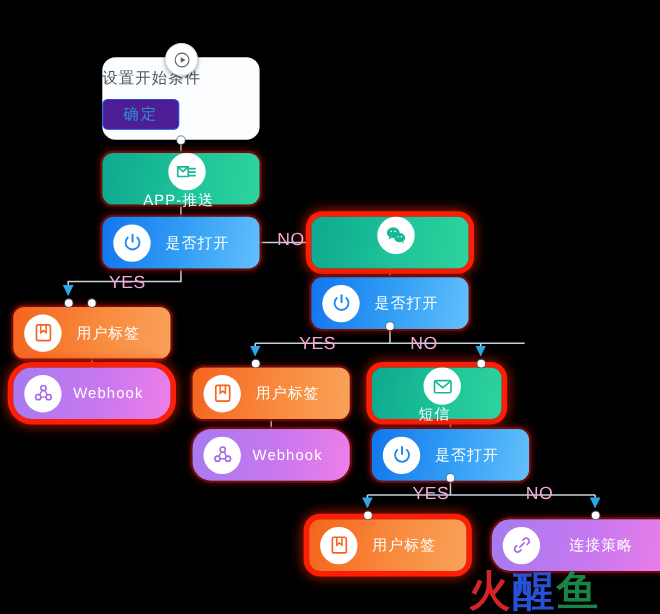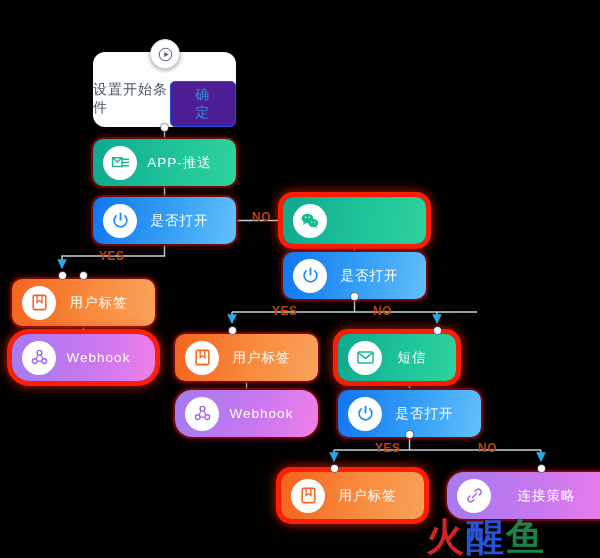--- a/index.html
+++ b/index.html
@@ -8,29 +8,29 @@
     font-family:"Liberation Sans","DejaVu Sans",sans-serif;
     background:#010101;
   }
   #canvas{position:absolute;inset:0;}
 
   
   .edges{position:absolute;left:0;top:0;width:600px;height:558px;pointer-events:none;}
 
   
   .blabel{
-    position:absolute;color:#c2410c;font-size:12px;font-weight:bold;
+    position:absolute;color:#f9a8d4;font-size:16px;font-weight:normal;
     letter-spacing:.5px;white-space:nowrap;
   }
 
   
   .start-card{
     position:absolute;background:#fbfdff;border-radius:12px;
     box-shadow:0 2px 10px rgba(0,0,0,.55);
-    display:flex;flex-direction:row;align-items:flex-end;justify-content:center;
+    display:flex;flex-direction:column;align-items:flex-start;justify-content:center;
   }
   .start-title{color:#4a5560;font-size:14px;margin-bottom:10px;letter-spacing:1px;}
   .ok-btn{
     border:1px solid #1d4ed8;color:#2d8fd0;background:#4c1d95;border-radius:5px;
     font-size:14px;padding:4px 18px;letter-spacing:2px;
     font-family:Liberation Mono, monospace;cursor:pointer;
   }
   .play-badge{
     position:absolute;width:28px;height:28px;border-radius:50%;
     background:#ffffff;border:1px solid #d8dde2;
@@ -47,21 +47,21 @@
   .node.glow-hot{box-shadow:0 0 0 5px #ff1d05,0 0 12px 5px rgba(255,40,0,.75);}
   .node .ic{
     width:34px;height:34px;border-radius:50%;background:#fff;flex:0 0 34px;
     display:flex;align-items:center;justify-content:center;
   }
   .node .lbl{
     flex:1;text-align:center;color:#ffffff;font-size:13.5px;letter-spacing:1px;
     padding-right:14px;
   }
   
-  .t-green {background:linear-gradient(100deg,#0ea88f 0%,#1ec49a 55%,#2fd39c 100%);}
+  .t-green {background:linear-gradient(100deg,#0ea88f 0%,#1ec49a 55%,#2fd39c 100%);flex-direction:column;}
   .t-blue  {background:linear-gradient(100deg,#1176ef 0%,#35a0f5 55%,#63c0fb 100%);}
   .t-orange{background:linear-gradient(100deg,#f4641e 0%,#f88b3e 55%,#f9a25a 100%);}
   .t-purple{background:linear-gradient(100deg,#a67bf0 0%,#c877ef 55%,#f07fe8 100%);border-radius:17px;}
 
   
   .port{
     position:absolute;width:7px;height:7px;border-radius:50%;
     background:#ffffff;box-shadow:0 0 0 1px rgba(80,90,100,.6);z-index:5;
   }
 

